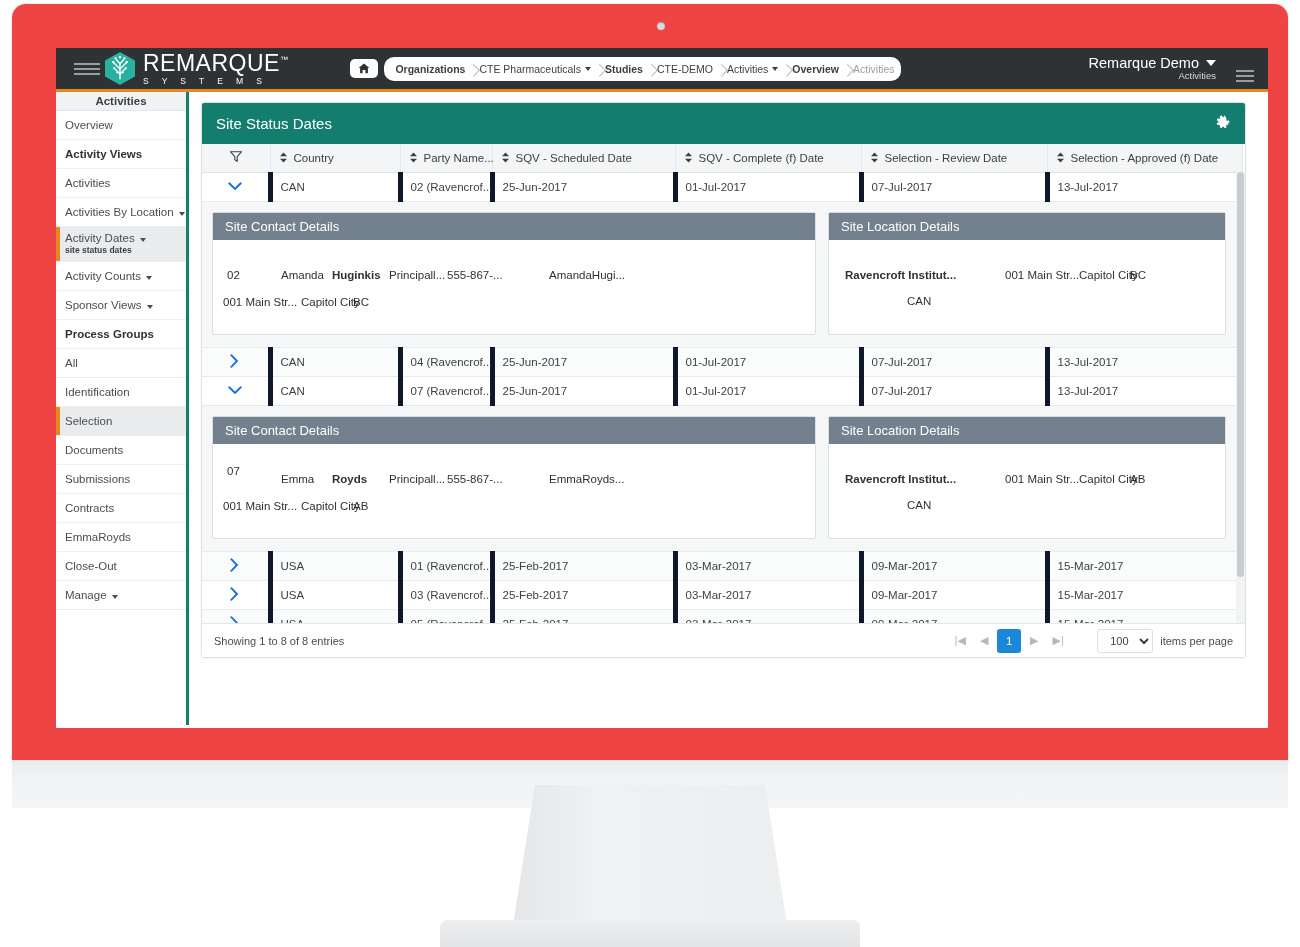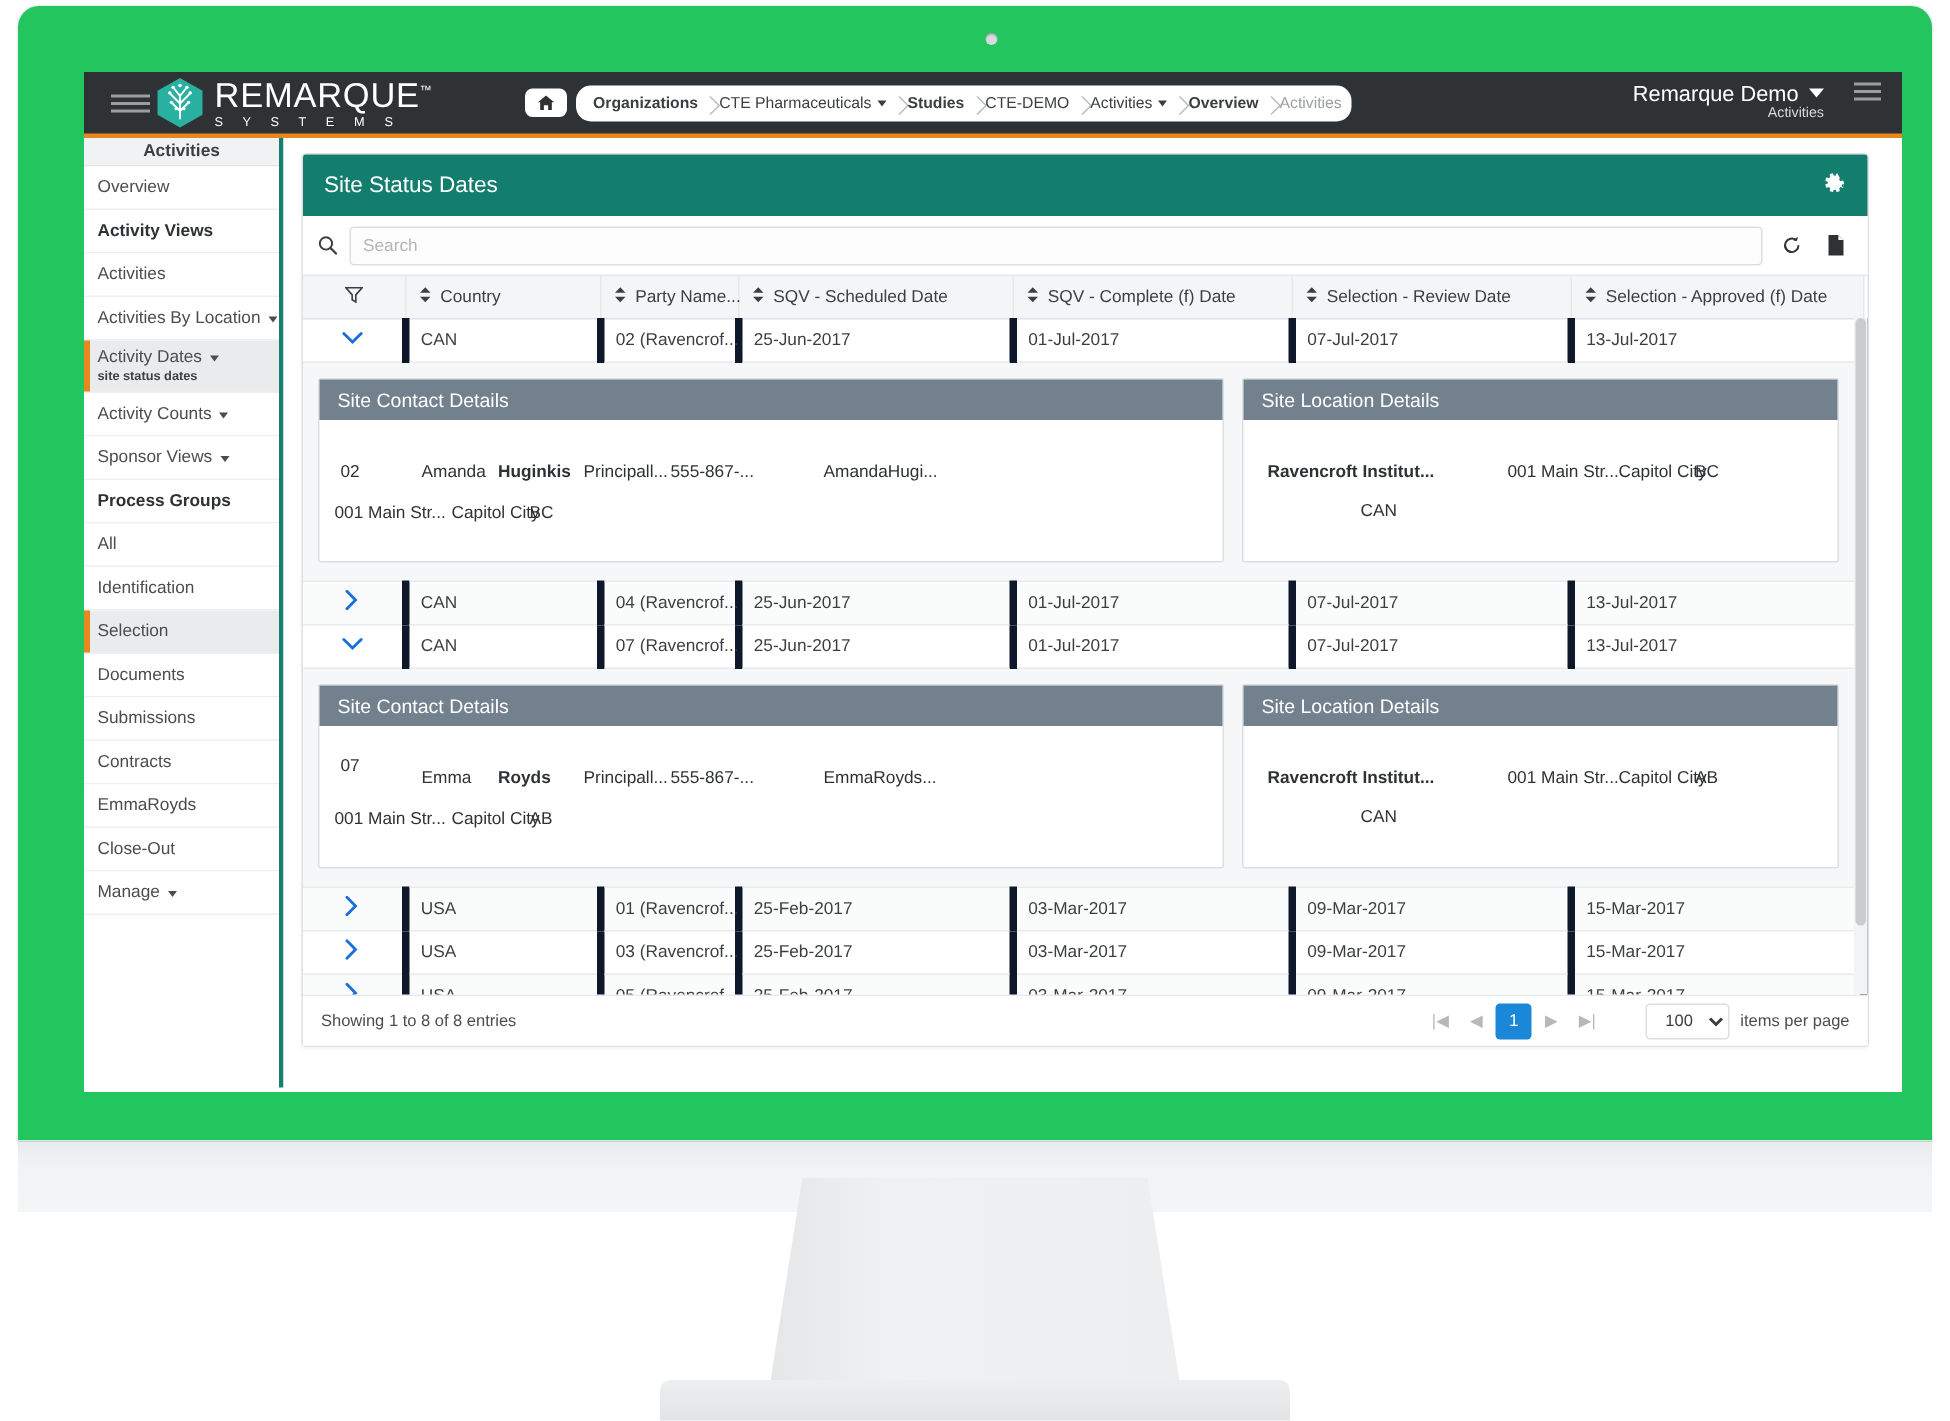--- a/index.html
+++ b/index.html
@@ -10,21 +10,21 @@
     overflow: hidden;
   }
 
   
   #monitor {
     position: absolute; left: 0; top: 0; width: 1300px; height: 947px;
     background: #ffffff;
   }
   .bezel {
     position: absolute; left: 12px; top: 4px; width: 1276px; height: 760px;
-    background: #22c55e;
+    background: #ef4444;
     border-radius: 14px 14px 4px 4px;
     box-shadow: 0 0 0 1px #eceef0;
   }
   .camera-dot {
     position: absolute; left: 645px; top: 18px; width: 8px; height: 8px;
     border-radius: 50%;
     background: #d8dbde;
     box-shadow: inset 0 1px 1px rgba(0,0,0,.25);
   }
   .screen {
@@ -95,21 +95,21 @@
   }
   .crumb:last-child .sep { display: none; }
   .caret-down {
     display: inline-block; width: 0; height: 0; margin-left: 4px;
     border-left: 3.5px solid transparent; border-right: 3.5px solid transparent;
     border-top: 4.5px solid #3c3f41;
   }
 
   
   #user-block {
-    margin-left: auto; display: flex; align-items: flex-start; padding-right: 14px;
+    margin-left: auto; display: flex; align-items: flex-end; padding-right: 14px;
   }
   .user-names { text-align: right; line-height: 1.15; cursor: pointer; }
   .user-name { font-size: 14.5px; color: #ffffff; }
   .user-caret {
     display: inline-block; width: 0; height: 0; margin-left: 7px;
     border-left: 5px solid transparent; border-right: 5px solid transparent;
     border-top: 6px solid #ffffff; vertical-align: 2px;
   }
   .user-sub { font-size: 9.5px; color: #d6d8d9; }
   .hamburger-right {
@@ -413,42 +413,20 @@
             <div class="card-head">
               <div class="card-title">Site Status Dates</div>
               <div class="gear-btn">
                 <svg width="17" height="17" viewBox="0 0 17 17">
                   <path fill="#ffffff" d="M8.5 5.4a3.1 3.1 0 100 6.2 3.1 3.1 0 000-6.2zm0 4.7a1.6 1.6 0 110-3.2 1.6 1.6 0 010 3.2z"></path>
                   <path fill="#ffffff" d="M15.1 9.8l-1.3-.4a5.4 5.4 0 000-1.3l1.3-.4a.5.5 0 00.3-.6l-.5-1.4a.5.5 0 00-.6-.3l-1.3.4a5.4 5.4 0 00-.9-.9l.4-1.3a.5.5 0 00-.3-.6L10.8.5a.5.5 0 00-.6.3l-.4 1.3a5.4 5.4 0 00-1.3 0L8.1.8a.5.5 0 00-.6-.3L6.1 1a.5.5 0 00-.3.6l.4 1.3c-.3.3-.6.6-.9.9l-1.3-.4a.5.5 0 00-.6.3l-.5 1.4a.5.5 0 00.3.6l1.3.4a5.4 5.4 0 000 1.3l-1.3.4a.5.5 0 00-.3.6l.5 1.4a.5.5 0 00.6.3l1.3-.4c.3.3.6.6.9.9l-.4 1.3a.5.5 0 00.3.6l1.4.5a.5.5 0 00.6-.3l.4-1.3a5.4 5.4 0 001.3 0l.4 1.3a.5.5 0 00.6.3l1.4-.5a.5.5 0 00.3-.6l-.4-1.3c.3-.3.6-.6.9-.9l1.3.4a.5.5 0 00.6-.3l.5-1.4a.5.5 0 00-.3-.6z"></path>
                 </svg>
               </div>
             </div>
 
-            <div class="search-row">
-              <span class="search-icon">
-                <svg width="13" height="13" viewBox="0 0 13 13">
-                  <circle cx="5.3" cy="5.3" r="4.1" fill="none" stroke="#3c3f41" stroke-width="1.3"></circle>
-                  <path d="M8.5 8.5 L12 12" stroke="#3c3f41" stroke-width="1.5" stroke-linecap="round"></path>
-                </svg>
-              </span>
-              <input class="search-input" type="text" placeholder="Search" style="">
-              <button class="icon-btn">
-                <svg width="13" height="13" viewBox="0 0 13 13">
-                  <path d="M11 6.5a4.5 4.5 0 11-1.5-3.3" fill="none" stroke="#2f3234" stroke-width="1.3"></path>
-                  <path d="M10.6 0.9 L10 3.6 L7.3 3.1 Z" fill="#2f3234"></path>
-                  <path d="M2 6.5a4.5 4.5 0 004.5 4.5" fill="none" stroke="#2f3234" stroke-width="1.3"></path>
-                </svg>
-              </button>
-              <button class="icon-btn">
-                <svg width="12" height="15" viewBox="0 0 12 15">
-                  <path d="M1 0.6 L7.6 0.6 L11 4 L11 14.4 L1 14.4 Z" fill="#2f3234"></path>
-                  <path d="M7.6 0.6 L7.6 4 L11 4 Z" fill="#ffffff"></path>
-                </svg>
-              </button>
-            </div>
 
             <div class="tbl-wrap">
               <table class="tbl">
                 <thead>
                   <tr id="thead-row">
                       <th class="w-chev" style="text-align: center;"><svg width="12" height="11" viewBox="0 0 12 11">
                           <path d="M0.6 0.8 L11.4 0.8 L7.2 5.6 L7.2 10.3 L4.8 8.8 L4.8 5.6 Z" fill="none" stroke="#3c3f41" stroke-width="1.1"></path>
                         </svg></th>
                       <th class="w-country"><svg class="sortic" width="9" height="11" viewBox="0 0 9 11">
                           <path d="M4.5 0.5 L8 4.2 L1 4.2 Z" fill="#3c3f41"></path>

